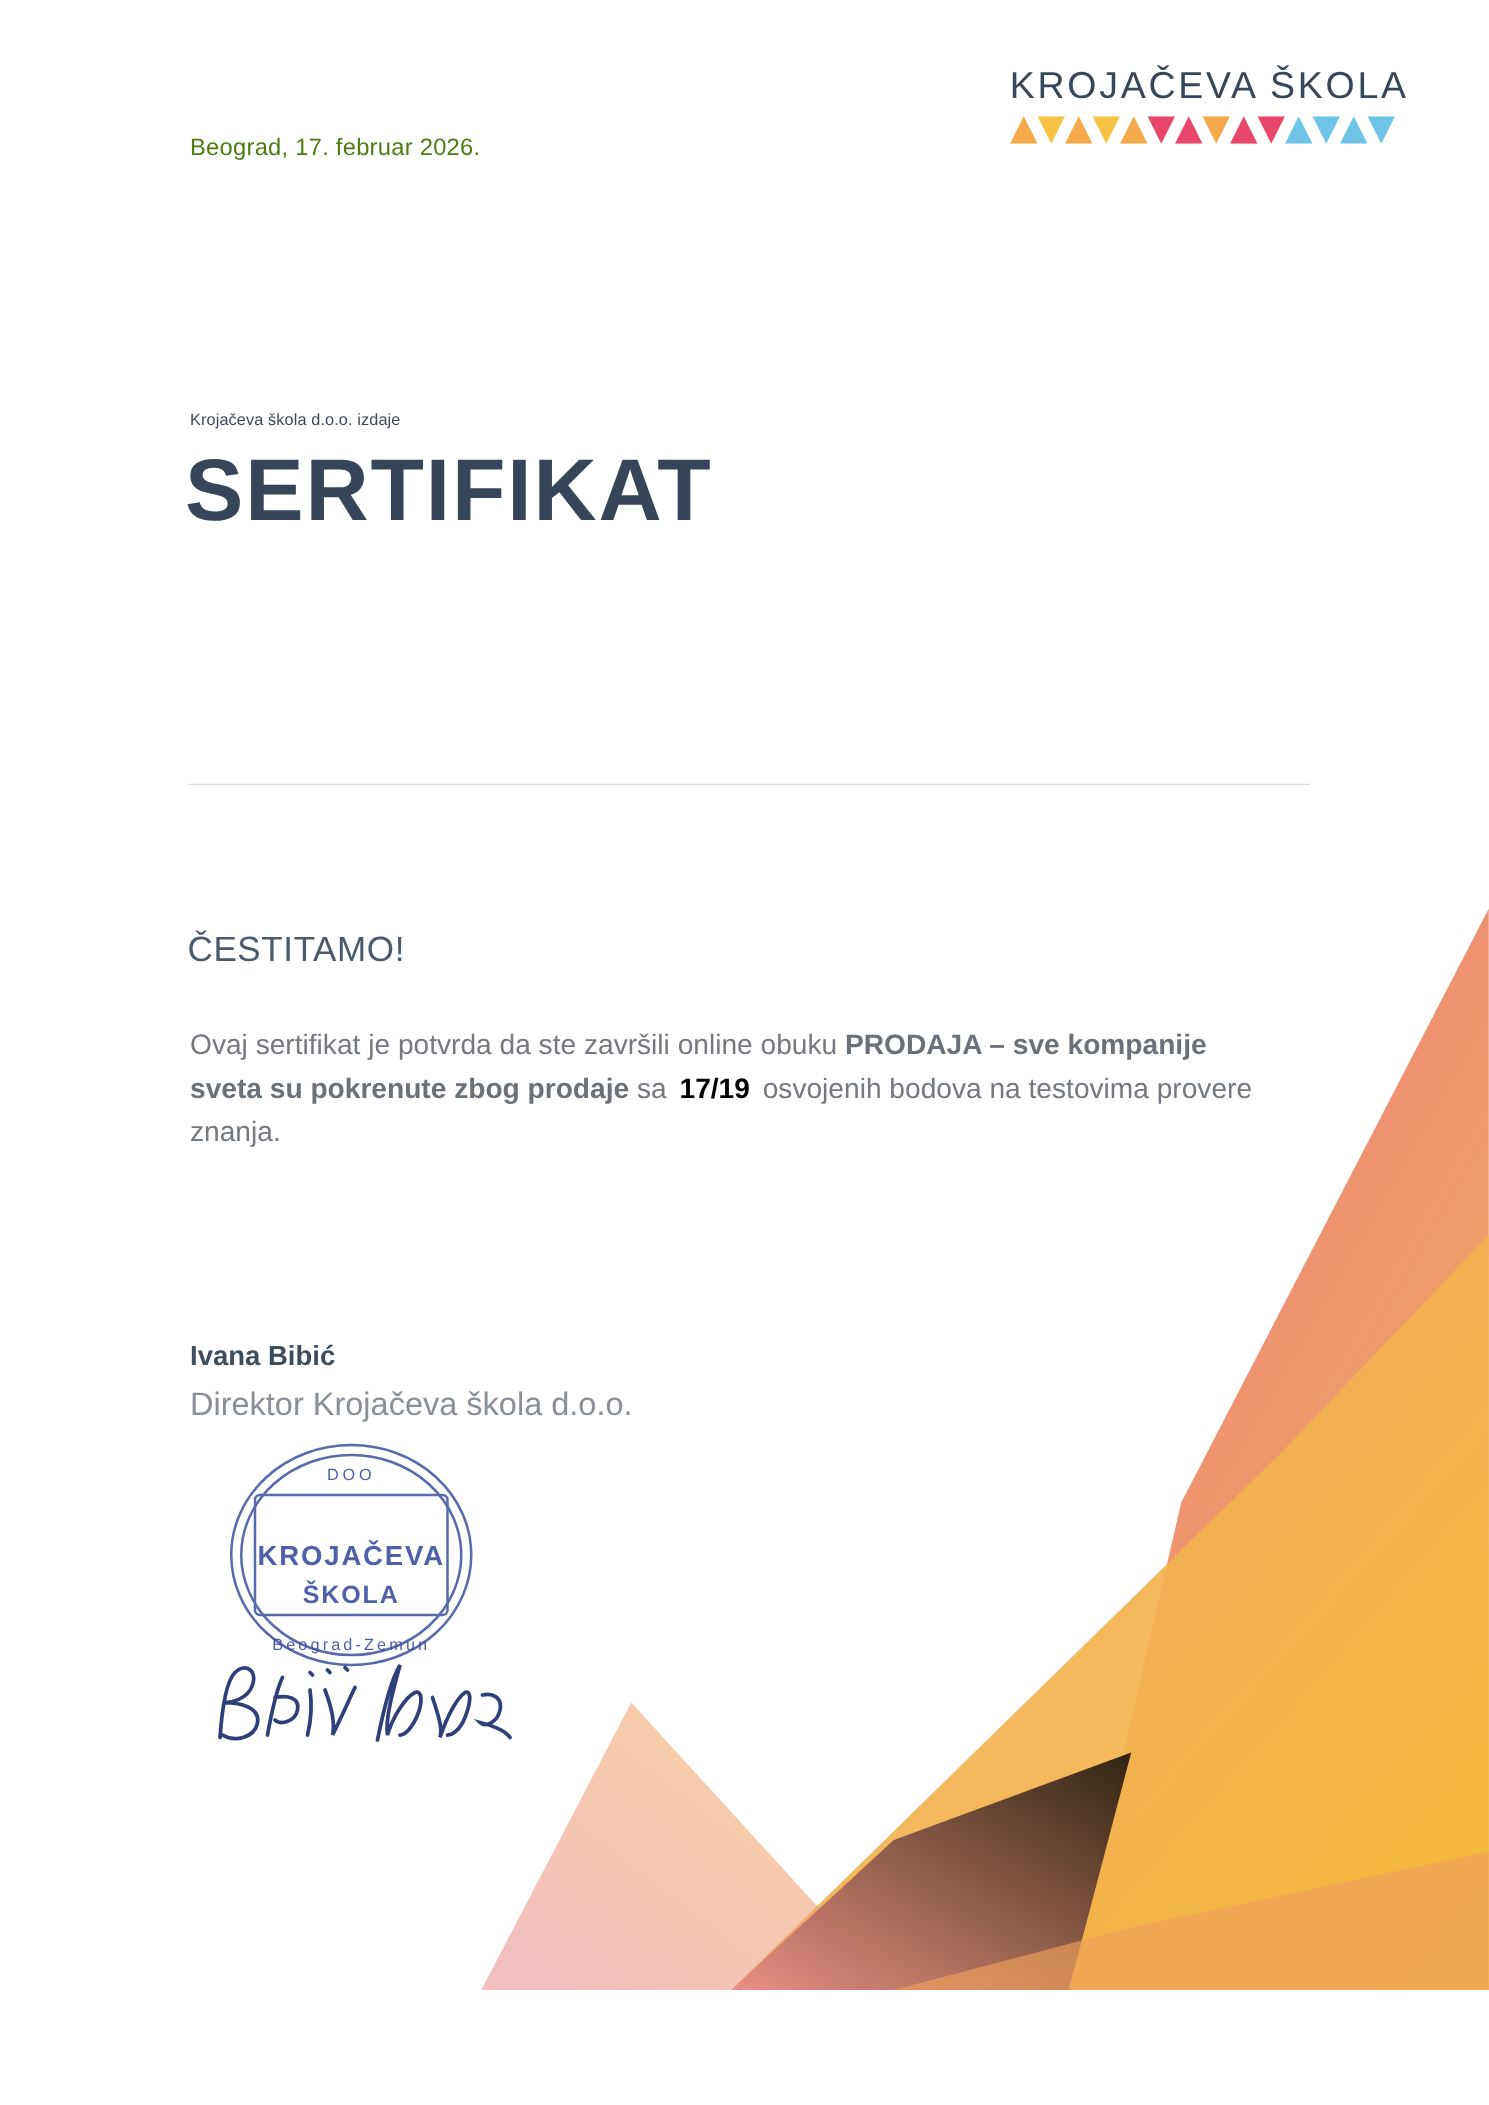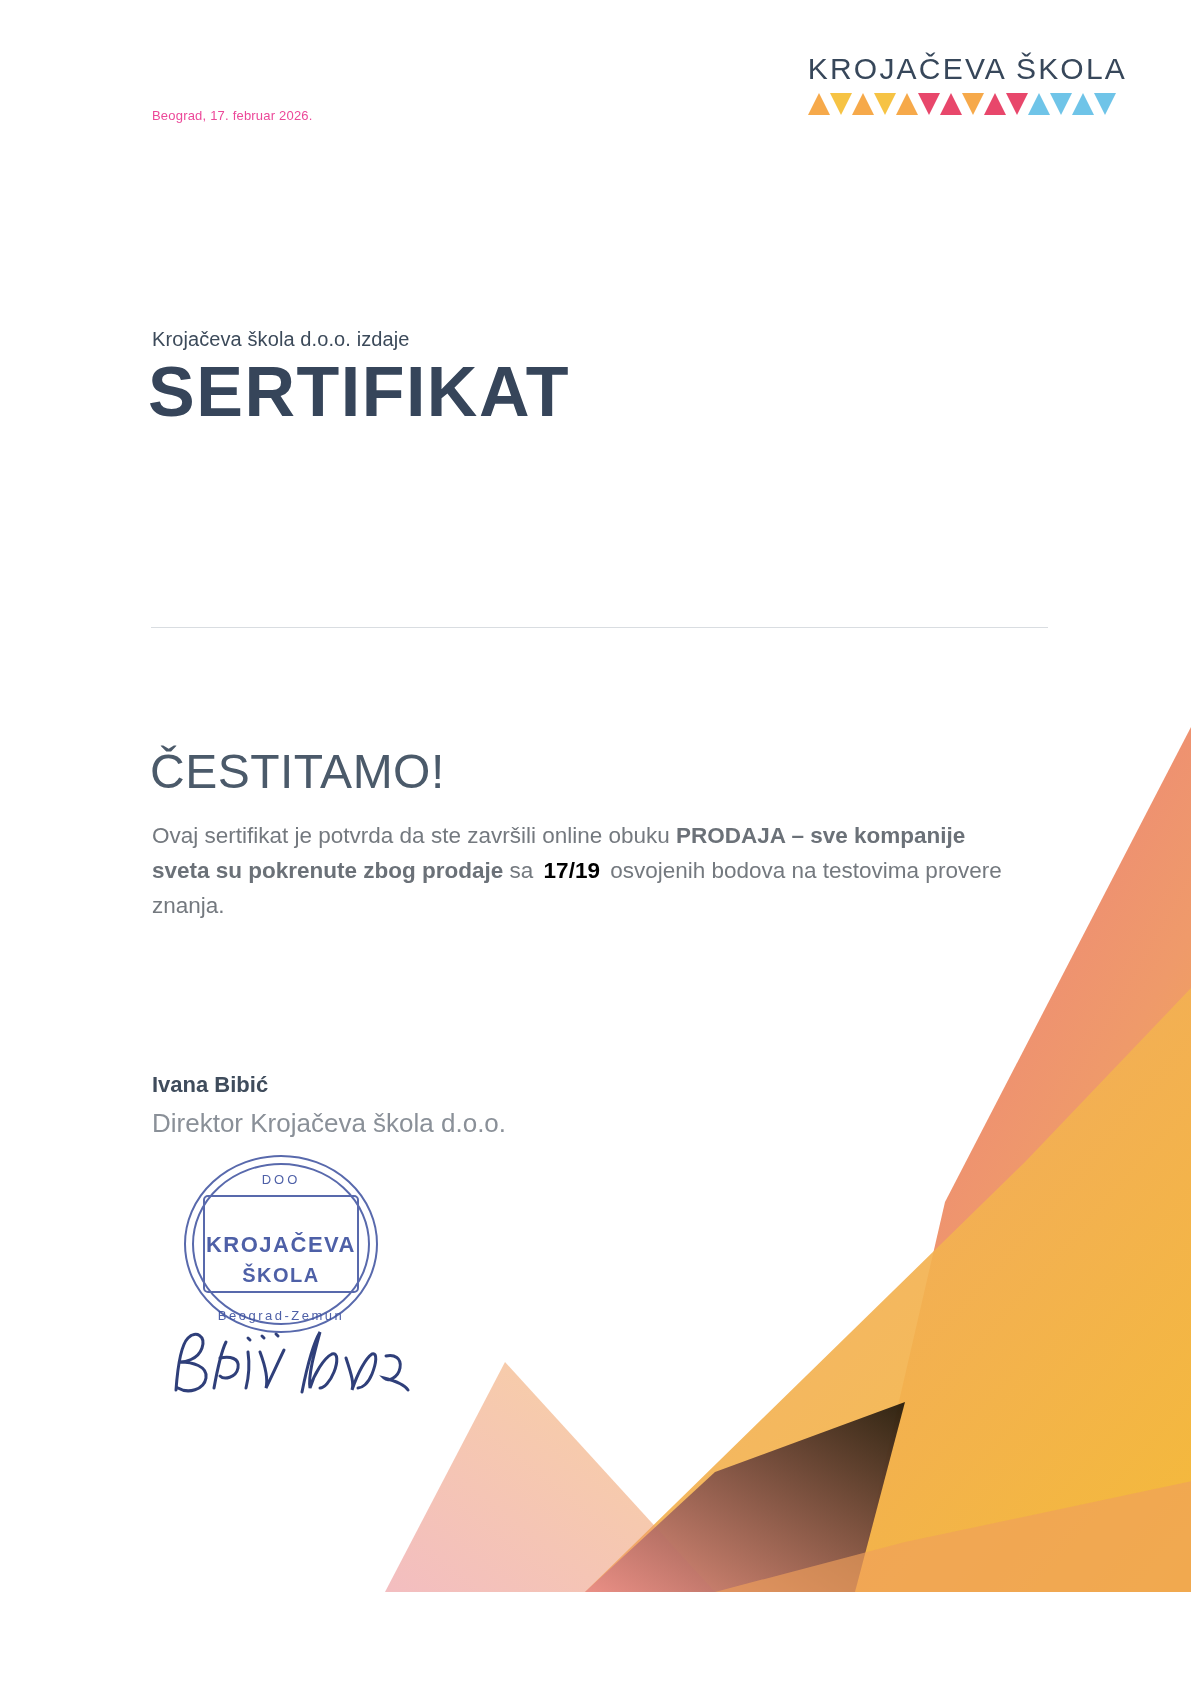--- a/index.html
+++ b/index.html
@@ -48,31 +48,31 @@
     margin-top: 7px;
     height: 22px;
     display: block;
   }
 
   
   .date {
     position: absolute;
     left: 108px;
     top: 108px;
+    font-size: 19px;
+    color: #4d7c0f;
+    letter-spacing: 0.2px;
+  }
+
+  
+  .issuer {
+    position: absolute;
+    left: 108px;
+    top: 328px;
     font-size: 13px;
-    color: #ec4899;
-    letter-spacing: 0.2px;
-  }
-
-  
-  .issuer {
-    position: absolute;
-    left: 108px;
-    top: 328px;
-    font-size: 20px;
     color: #3c4a5a;
     letter-spacing: 0.1px;
   }
   .cert-title {
     position: absolute;
     left: 104px;
     top: 352px;
     font-size: 70px;
     font-weight: bold;
     color: #36455a;
@@ -100,21 +100,21 @@
     width: 897px;
     height: 1px;
     background: #d9dde1;
   }
 
   
   .congrats {
     position: absolute;
     left: 106px;
     top: 744px;
-    font-size: 48px;
+    font-size: 28px;
     color: #4b5a6a;
     letter-spacing: 0.5px;
   }
   .body-text {
     position: absolute;
     left: 108px;
     top: 818px;
     width: 860px;
     font-size: 22.5px;
     line-height: 35px;

